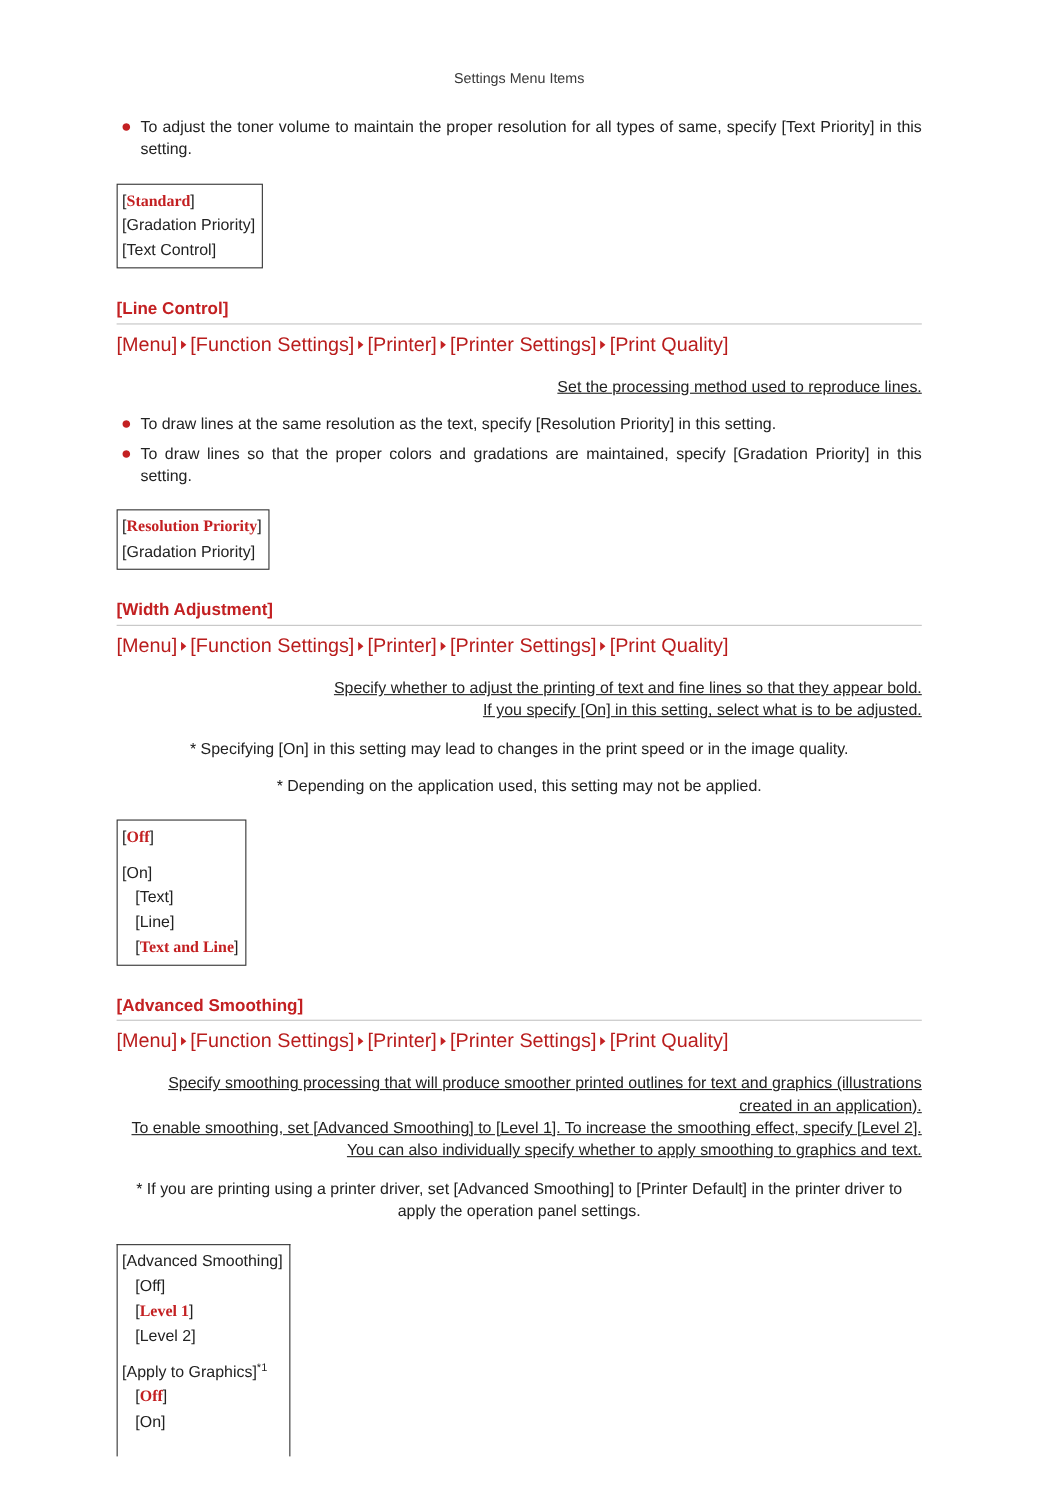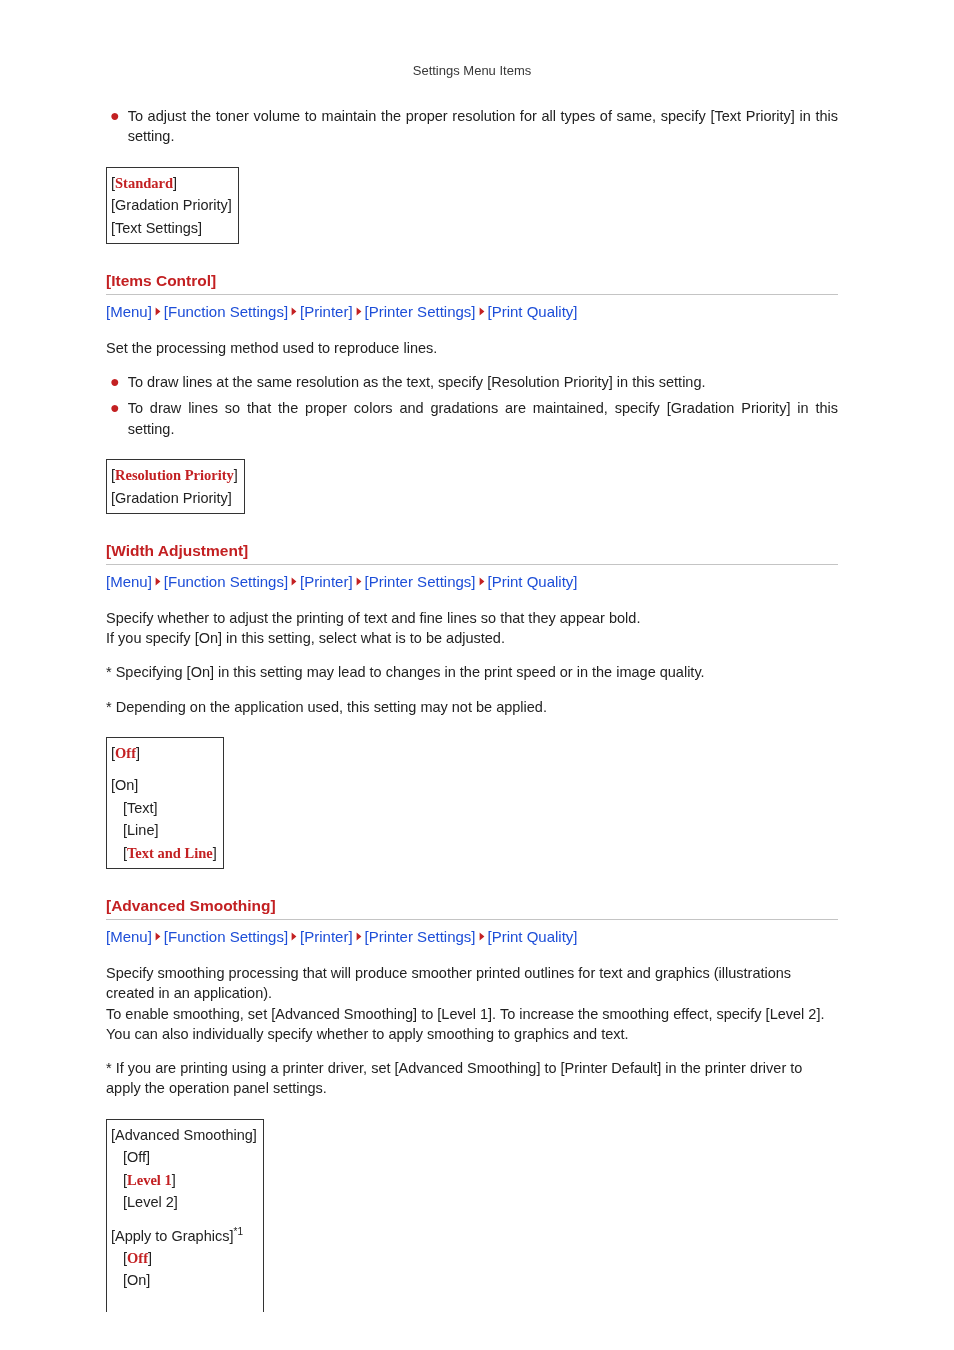--- a/index.html
+++ b/index.html
@@ -54,36 +54,36 @@
   }
   .section-title{
     color:#c32022;
     font-weight:600;
     font-size:15.5px;
     border-bottom:1px solid #c4c4c4;
     padding-bottom:2px;
     margin-bottom:6px;
   }
   .breadcrumb{
-    font-size:15px;
-    color:#1d4ed8;
+    font-size:18px;
+    color:#b91c1c;
     margin-bottom:16px;
   }
   .crumb-sep{
     display:inline-block;
     margin:0 2px;
     color:#c32022;
     font-size:12px;
     vertical-align:baseline;
     position:relative;
     top:-1px;
   }
   .crumb-sep svg{width:8px;height:9px;}
-  .body-text{margin:0 0 14px 0;text-align:left;}
-  .note{margin:0 0 14px 0;}
+  .body-text{margin:0 0 14px 0;text-align:right;text-decoration:underline;}
+  .note{margin:0 0 14px 0;text-align:center;}
   .sup{font-size:10px;vertical-align:super;}
   .page-number{
     text-align:center;
     font-size:13px;
     color:#3b82f6;
     margin-top:40px;
   }
 </style>
 </head>
 <body>
@@ -91,24 +91,24 @@
 <div class="page">
   <div class="page-header">Settings Menu Items</div>
 
   
   <div class="bullet-list" id="intro-bullets">
       <div class="bullet-row">
         <span class="bullet-dot">●</span>
         <span class="bullet-text">To adjust the toner volume to maintain the proper resolution for all types of same, specify [Text Priority] in this setting.</span>
       </div>
     </div>
-  <div class="options-box" id="intro-options"><div class="opt">[<span class="opt-default">Standard</span>]</div><div class="opt">[Gradation Priority]</div><div class="opt">[Text Settings]</div></div>
+  <div class="options-box" id="intro-options"><div class="opt">[<span class="opt-default">Standard</span>]</div><div class="opt">[Gradation Priority]</div><div class="opt">[Text Control]</div></div>
 
   <div id="sections">
-      <div class="section"><div class="section-title">[Items Control]</div><div class="breadcrumb"><span>[Menu]</span><span class="crumb-sep"><svg viewBox="0 0 10 10">
+      <div class="section"><div class="section-title">[Line Control]</div><div class="breadcrumb"><span>[Menu]</span><span class="crumb-sep"><svg viewBox="0 0 10 10">
               <path d="M2 0 L8 5 L2 10 Z" fill="#c32022"></path>
             </svg></span><span>[Function Settings]</span><span class="crumb-sep"><svg viewBox="0 0 10 10">
               <path d="M2 0 L8 5 L2 10 Z" fill="#c32022"></path>
             </svg></span><span>[Printer]</span><span class="crumb-sep"><svg viewBox="0 0 10 10">
               <path d="M2 0 L8 5 L2 10 Z" fill="#c32022"></path>
             </svg></span><span>[Printer Settings]</span><span class="crumb-sep"><svg viewBox="0 0 10 10">
               <path d="M2 0 L8 5 L2 10 Z" fill="#c32022"></path>
             </svg></span><span>[Print Quality]</span></div><p class="body-text">Set the processing method used to reproduce lines.</p><div class="bullet-list">
           <div class="bullet-row">
             <span class="bullet-dot">●</span>

